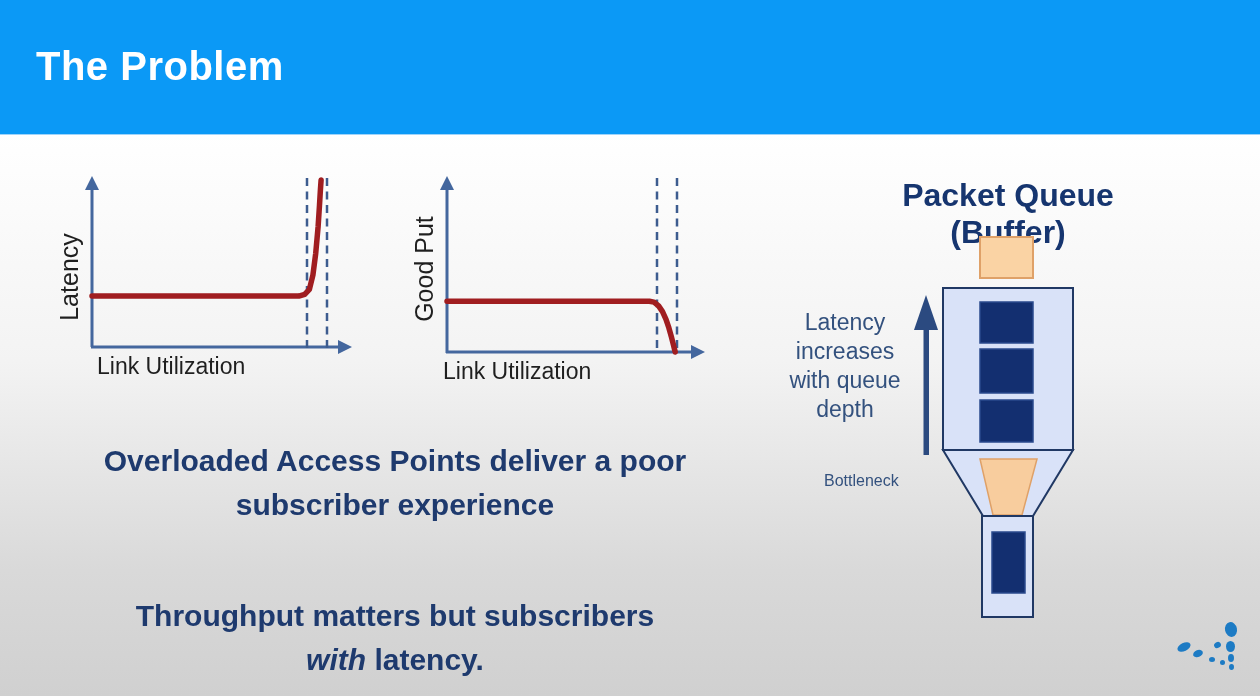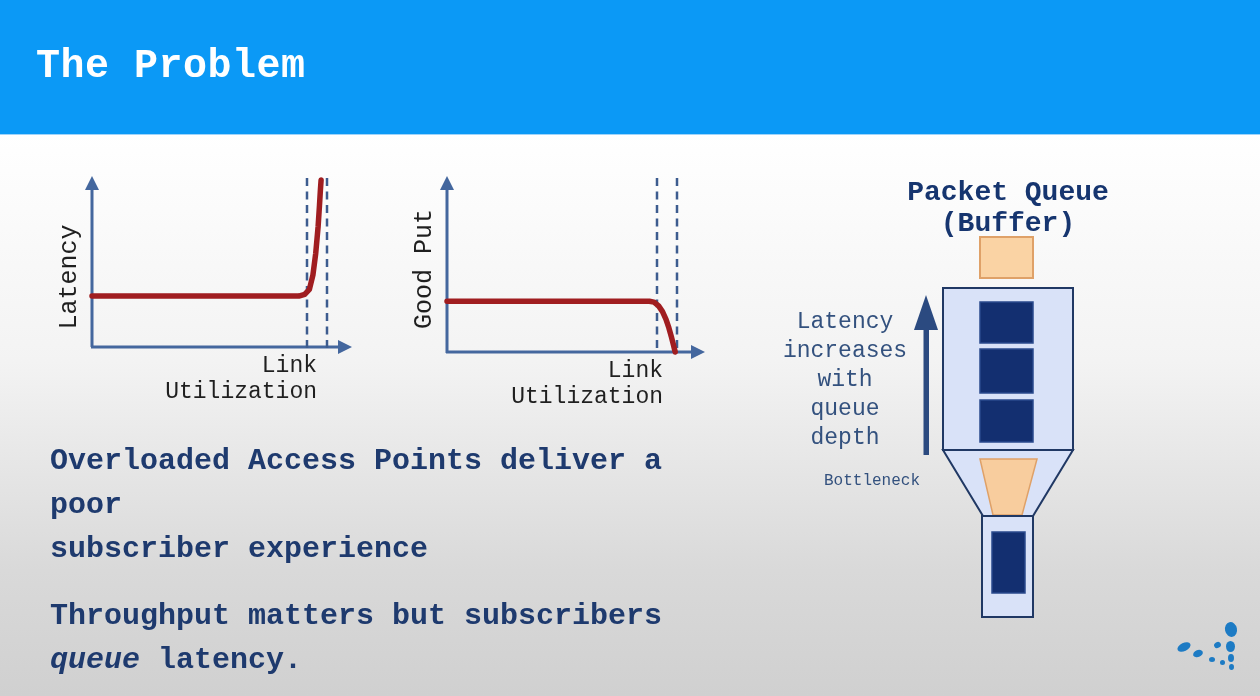--- a/index.html
+++ b/index.html
@@ -1,58 +1,58 @@
 <!DOCTYPE html>
 <html><head>
 <meta charset="utf-8">
 <style>
   html,body{margin:0;padding:0;background:#888;}
   .slide{
     position:relative;
     width:1260px;height:696px;
     margin:0 auto;
     overflow:hidden;
-    font-family:Liberation Mono, monospace;
+    font-family:Liberation Sans, sans-serif;
     background:linear-gradient(180deg,#ffffff 19%,#f3f3f3 52%,#d9d9d9 82%,#d0d0d0 100%);
   }
   .header{
     position:absolute;left:0;top:0;width:1260px;height:134px;
     background:#0b99f6;
     border-bottom:1px solid #9fd4fa;
   }
   .page-title{
     position:absolute;left:36px;top:44px;
     font-size:40px;font-weight:700;color:#ffffff;
     letter-spacing:.5px;
   }
   .abs{position:absolute;}
   .xlabel{
-    position:absolute;width:220px;text-align:right;
+    position:absolute;width:220px;text-align:left;
     font-size:23px;color:#1f1f1f;
   }
   .vlabel{
     position:absolute;width:160px;height:28px;text-align:center;
     font-size:25px;color:#1f1f1f;
     transform:rotate(-90deg);
   }
   .queue-title{
     position:absolute;left:843px;top:177px;width:330px;text-align:center;
-    font-size:28px;font-weight:700;color:#16356f;
+    font-size:32px;font-weight:700;color:#16356f;
   }
   .arrow-label{
     position:absolute;left:778px;top:308px;width:134px;text-align:center;
     font-size:23px;line-height:29px;color:#33517e;
     white-space:pre-line;
   }
   .bottleneck-label{
     position:absolute;left:824px;top:472px;
     font-size:16px;color:#33517e;
   }
   .msg{
-    position:absolute;left:50px;width:690px;text-align:left;
+    position:absolute;left:50px;width:690px;text-align:center;
     font-size:30px;font-weight:700;color:#1e3a6e;line-height:44px;
   }
   .msg1{top:439px;white-space:pre-line;}
   .msg2{top:572px;margin-top:22px;}
   .msg2 em{font-style:italic;}
   .logo{position:absolute;left:1165px;top:608px;width:90px;height:70px;}
   .logo .dot{position:absolute;background:#1d7bc4;border-radius:50%;}
 </style>
 </head>
 <body>
@@ -112,21 +112,21 @@
   </svg>
 
   <div class="arrow-label">Latency
 increases
 with queue
 depth</div>
   <div class="bottleneck-label">Bottleneck</div>
 
   <div class="msg msg1">Overloaded Access Points deliver a poor
 subscriber experience</div>
-  <div class="msg msg2"><span>Throughput matters but subscribers</span><br><em>queue</em><span> latency.</span></div>
+  <div class="msg msg2"><span>Throughput matters but subscribers</span><br><em>with</em><span> latency.</span></div>
 
   <div class="logo">
     <div class="dot" style="left:12px;top:35px;width:14px;height:8px;transform:rotate(-25deg);"></div>
     <div class="dot" style="left:28px;top:42px;width:10px;height:7px;transform:rotate(-20deg);"></div>
     <div class="dot" style="left:44px;top:49px;width:6px;height:5px;"></div>
     <div class="dot" style="left:49px;top:34px;width:7px;height:6px;transform:rotate(-30deg);"></div>
     <div class="dot" style="left:55px;top:52px;width:5px;height:5px;"></div>
     <div class="dot" style="left:60px;top:14px;width:12px;height:15px;transform:rotate(-12deg);"></div>
     <div class="dot" style="left:61px;top:33px;width:9px;height:11px;"></div>
     <div class="dot" style="left:63px;top:46px;width:6px;height:8px;"></div>

